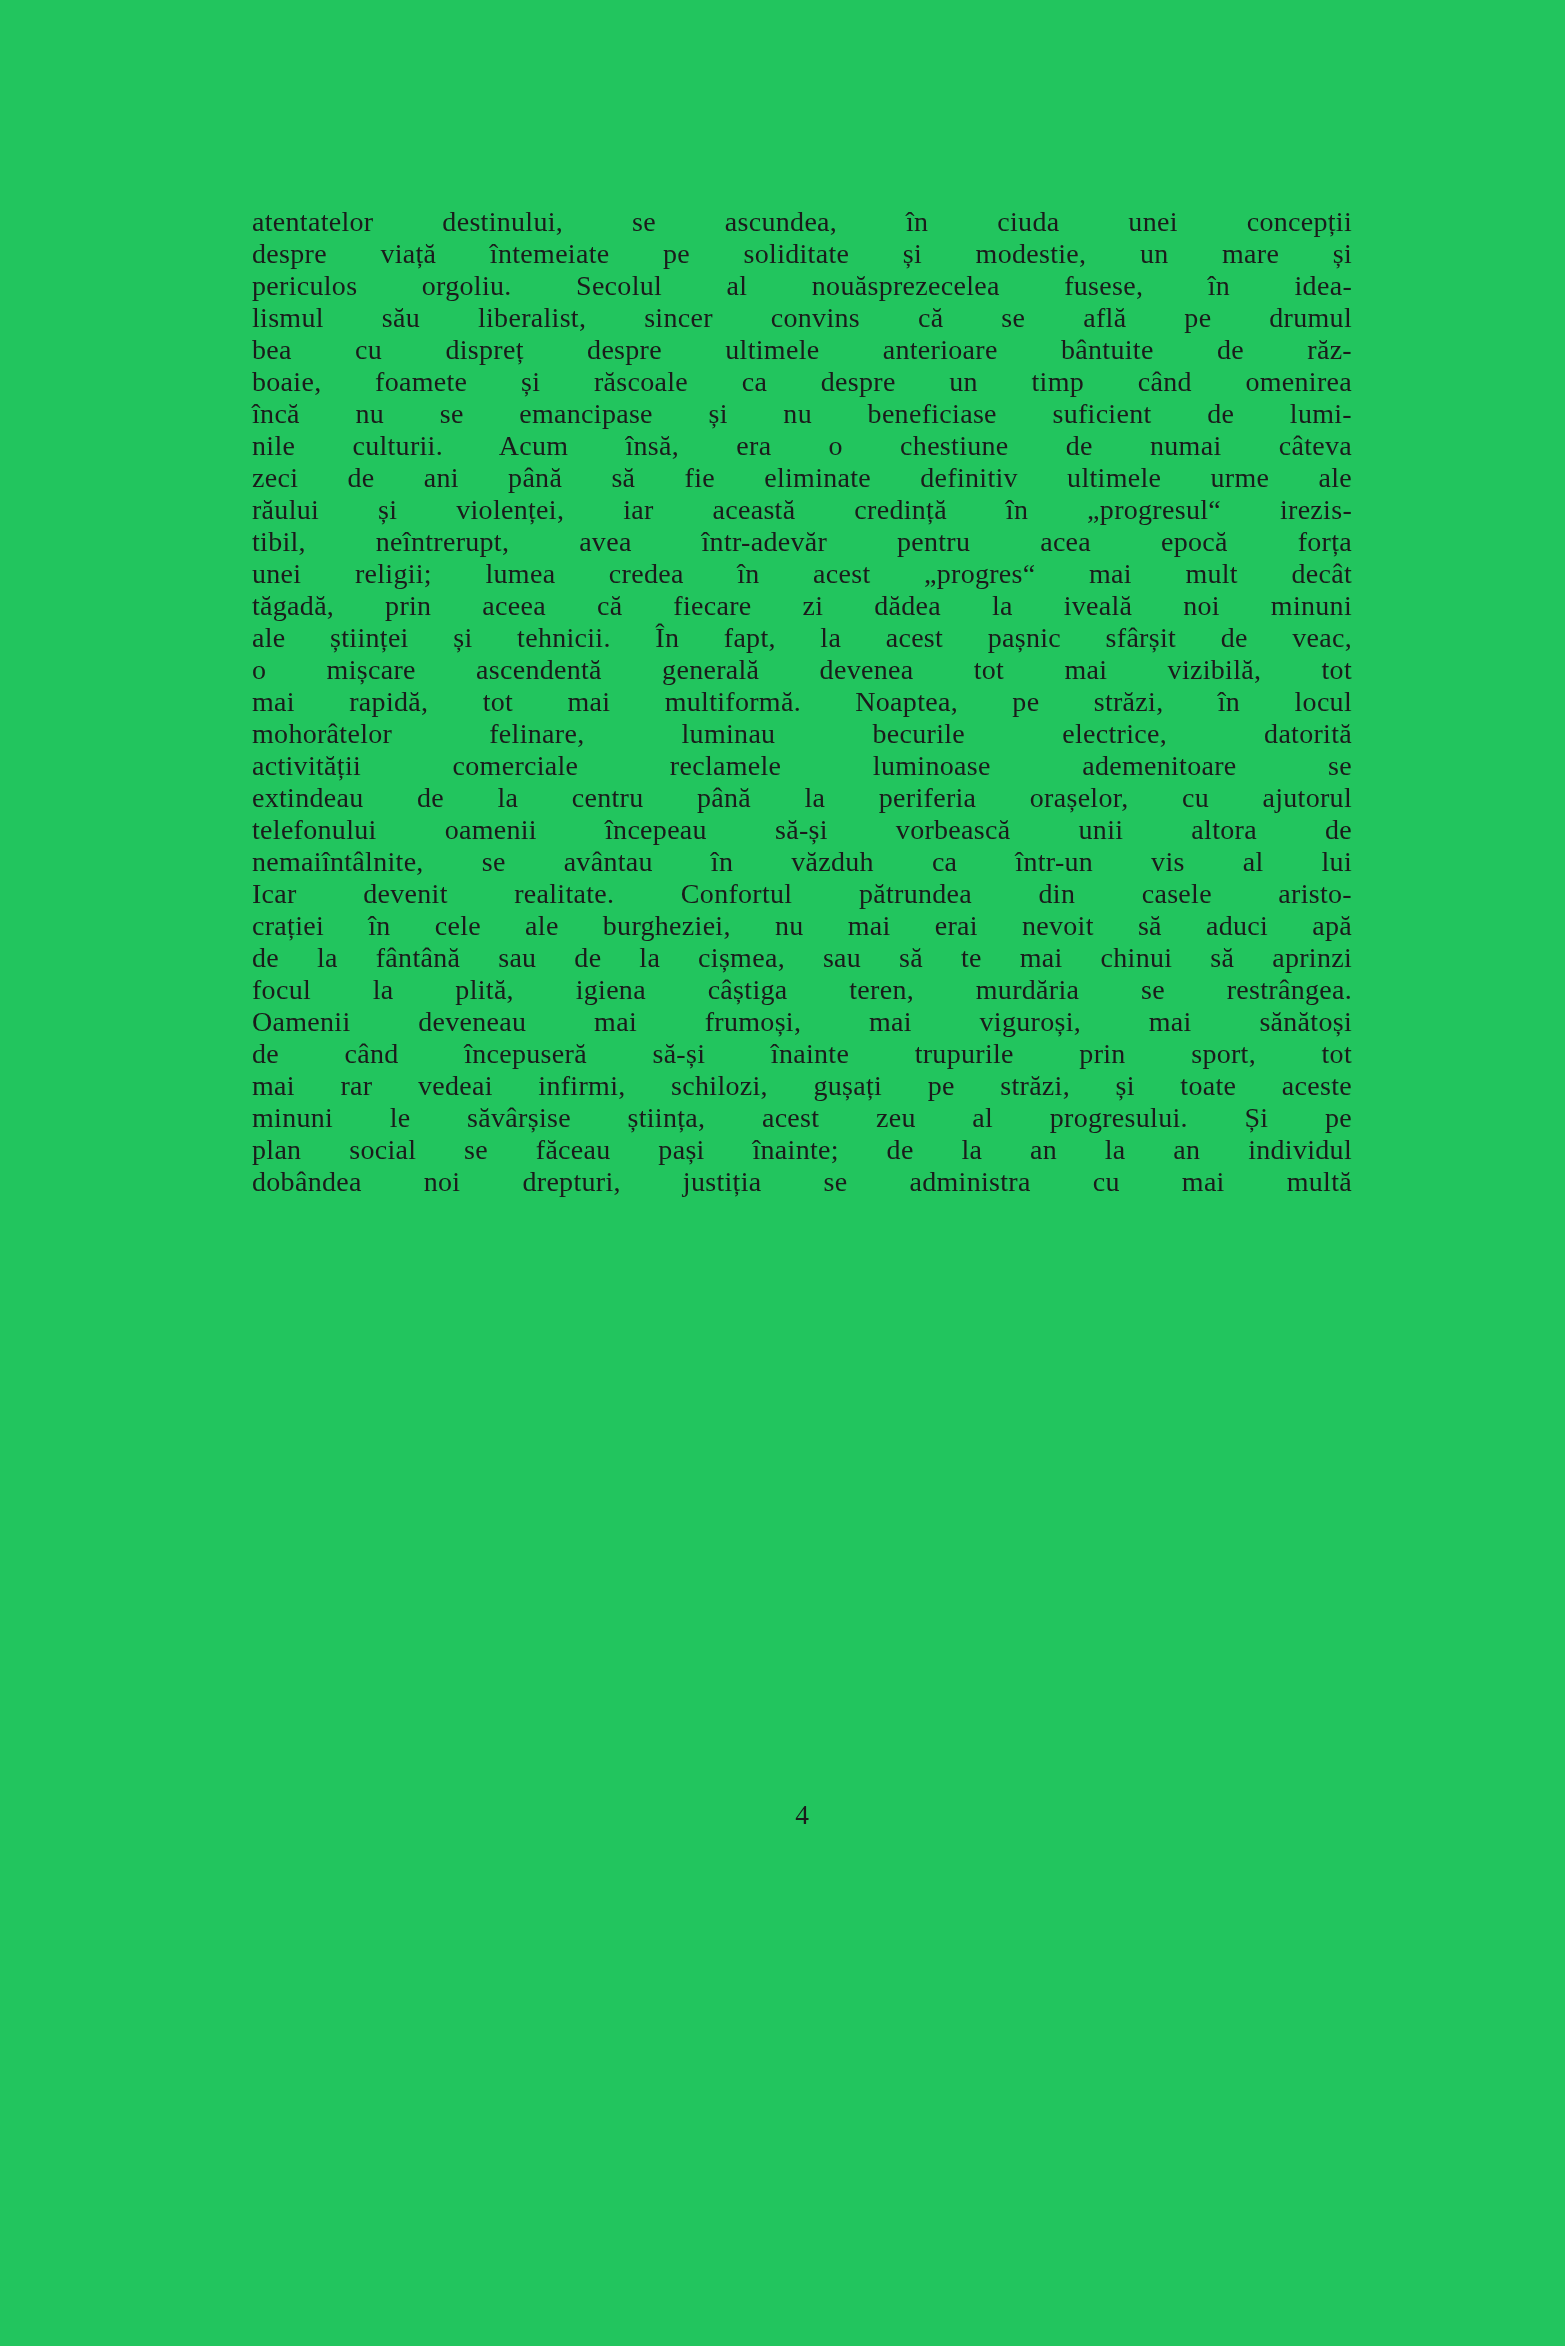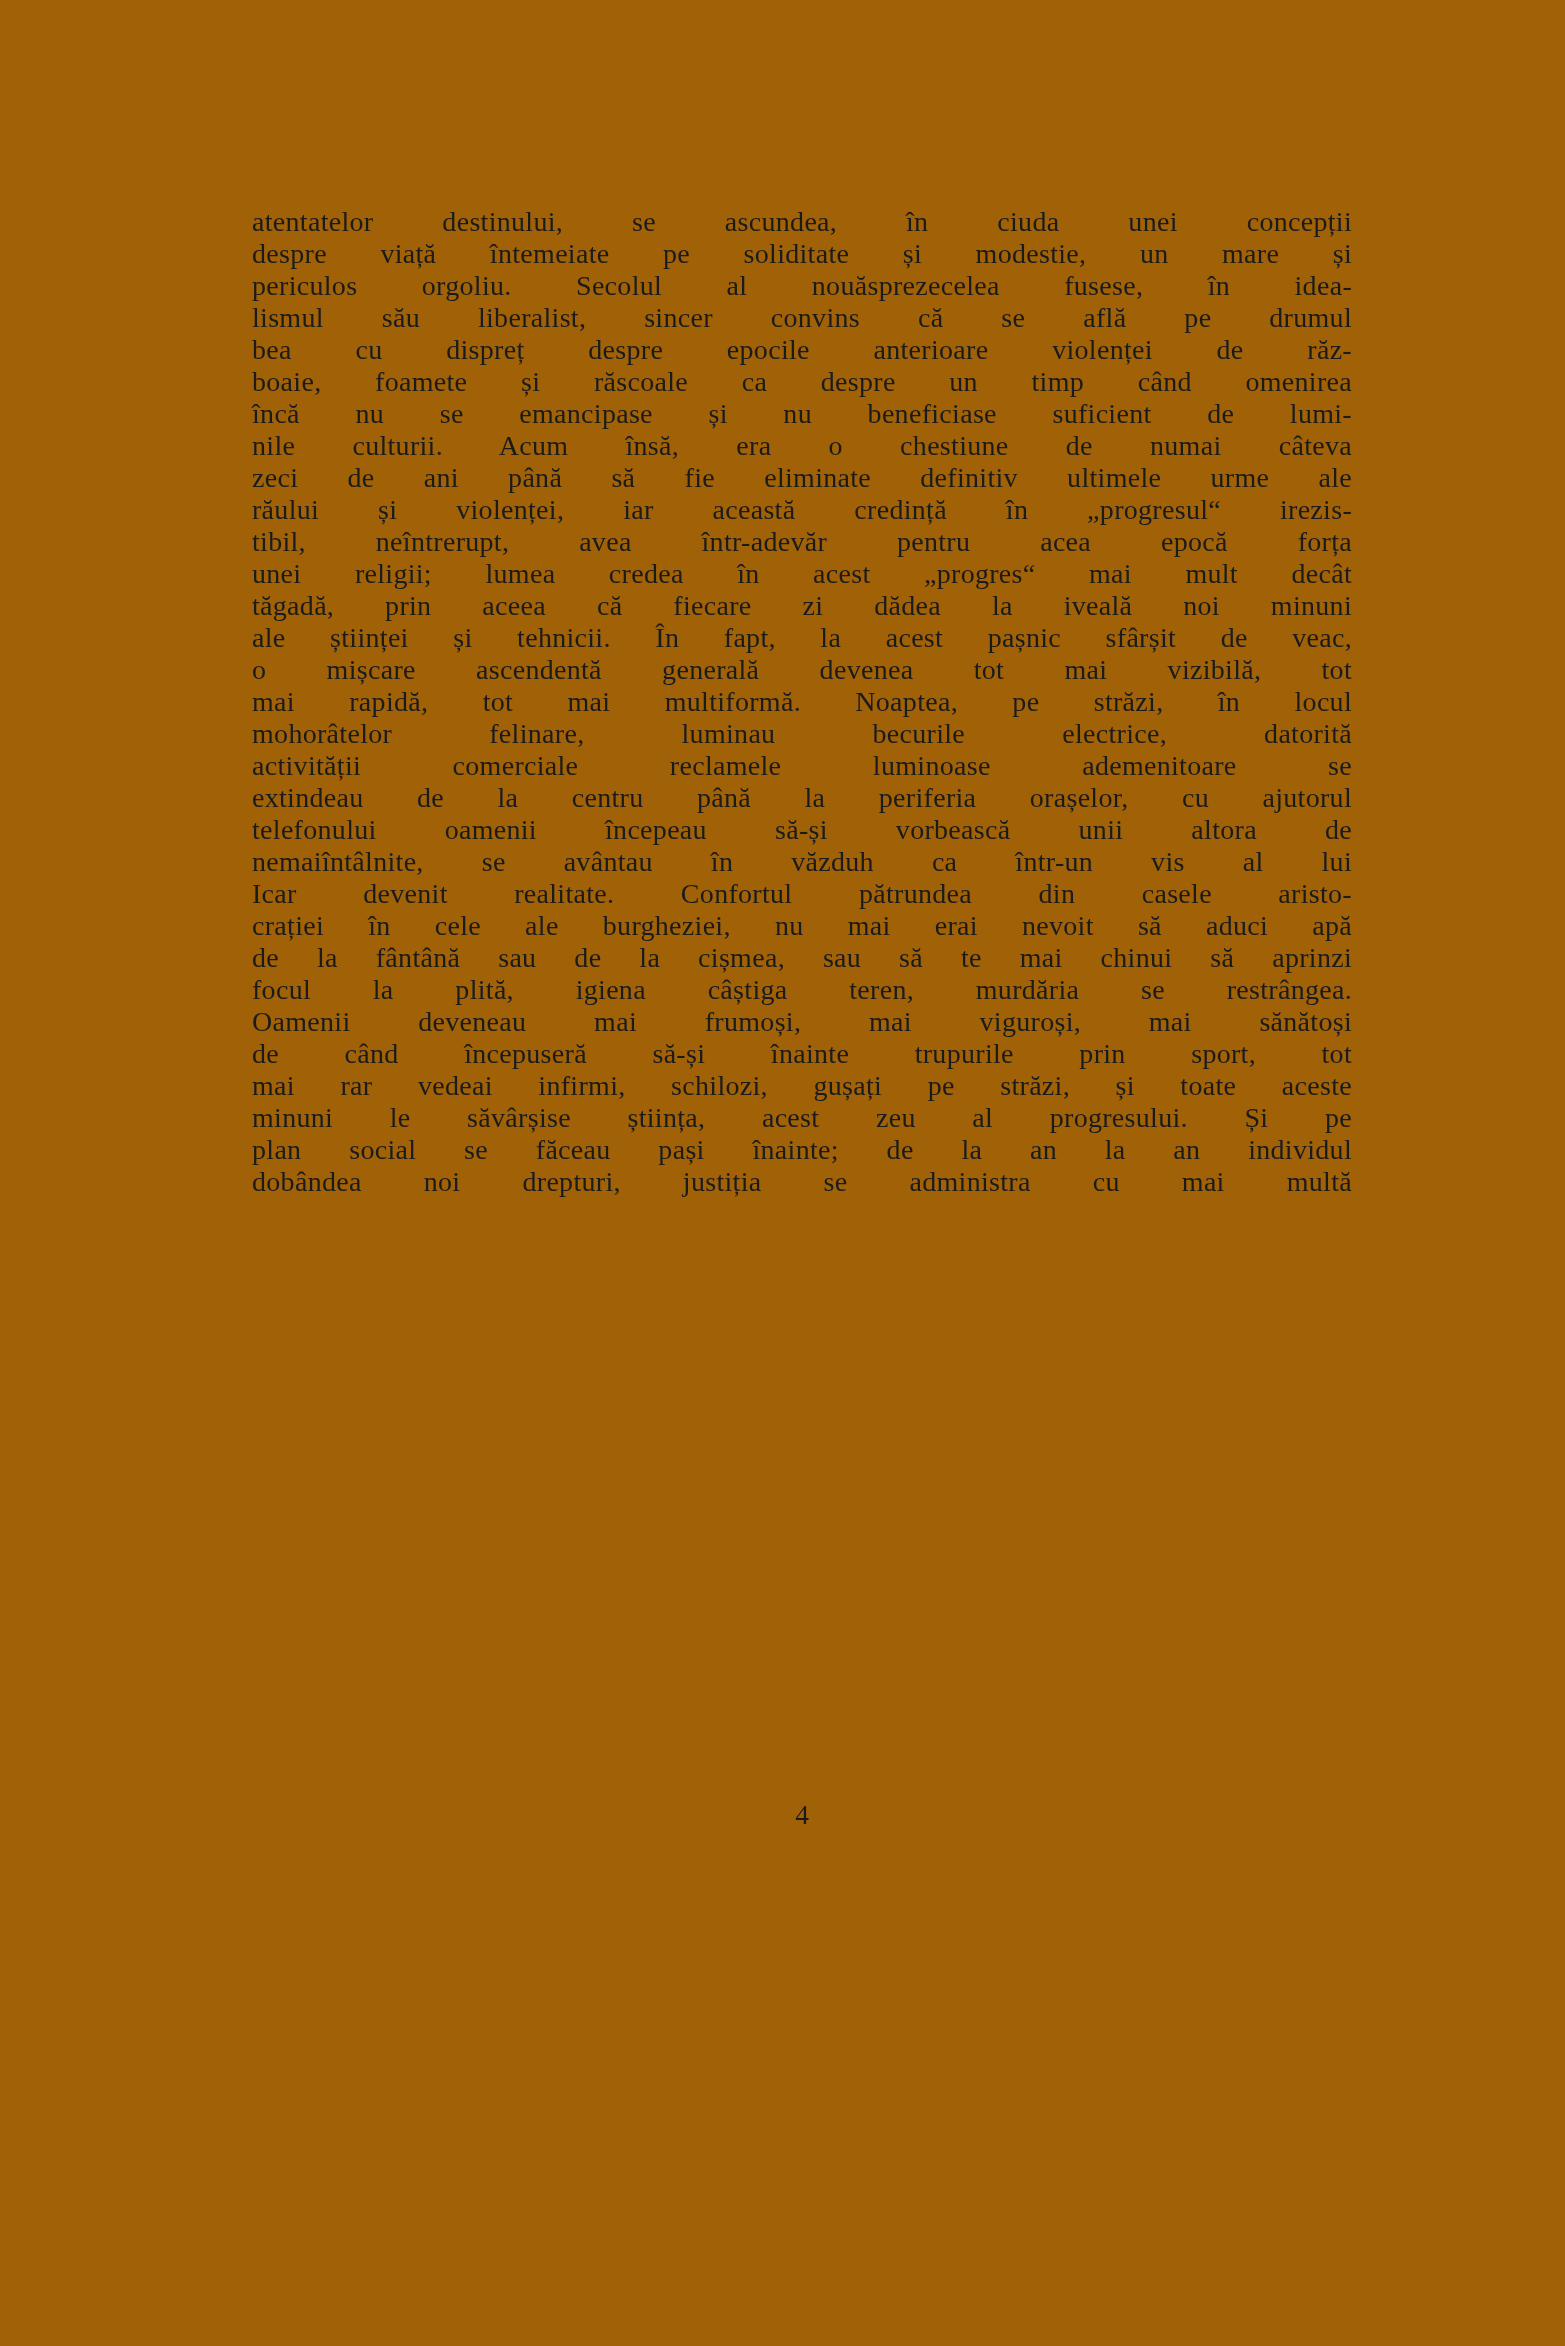--- a/index.html
+++ b/index.html
@@ -4,21 +4,21 @@
 <style>
   html, body {
     margin: 0;
     padding: 0;
     background: #ffffff;
   }
   .page {
     position: relative;
     width: 1565px;
     height: 2347px;
-    background: #a16207;
+    background: #22c55e;
     font-family: "Liberation Serif", "DejaVu Serif", serif;
     color: #1b1b1b;
     overflow: hidden;
   }
   .text-block {
     position: absolute;
     left: 252px;
     top: 206px;
     width: 1100px;
   }
@@ -45,21 +45,21 @@
 </style>
 </head>
 <body>
 
 <div class="page">
   <div class="text-block" id="text-block">
       <div class="line">atentatelor destinului, se ascundea, în ciuda unei concepții</div>
       <div class="line">despre viață întemeiate pe soliditate și modestie, un mare și</div>
       <div class="line">periculos orgoliu. Secolul al nouăsprezecelea fusese, în idea-</div>
       <div class="line">lismul său liberalist, sincer convins că se află pe drumul</div>
-      <div class="line">bea cu dispreț despre epocile anterioare violenței de răz-</div>
+      <div class="line">bea cu dispreț despre ultimele anterioare bântuite de răz-</div>
       <div class="line">boaie, foamete și răscoale ca despre un timp când omenirea</div>
       <div class="line">încă nu se emancipase și nu beneficiase suficient de lumi-</div>
       <div class="line">nile culturii. Acum însă, era o chestiune de numai câteva</div>
       <div class="line">zeci de ani până să fie eliminate definitiv ultimele urme ale</div>
       <div class="line">răului și violenței, iar această credință în „progresul“ irezis-</div>
       <div class="line">tibil, neîntrerupt, avea într-adevăr pentru acea epocă forța</div>
       <div class="line">unei religii; lumea credea în acest „progres“ mai mult decât</div>
       <div class="line">tăgadă, prin aceea că fiecare zi dădea la iveală noi minuni</div>
       <div class="line">ale științei și tehnicii. În fapt, la acest pașnic sfârșit de veac,</div>
       <div class="line">o mișcare ascendentă generală devenea tot mai vizibilă, tot</div>

